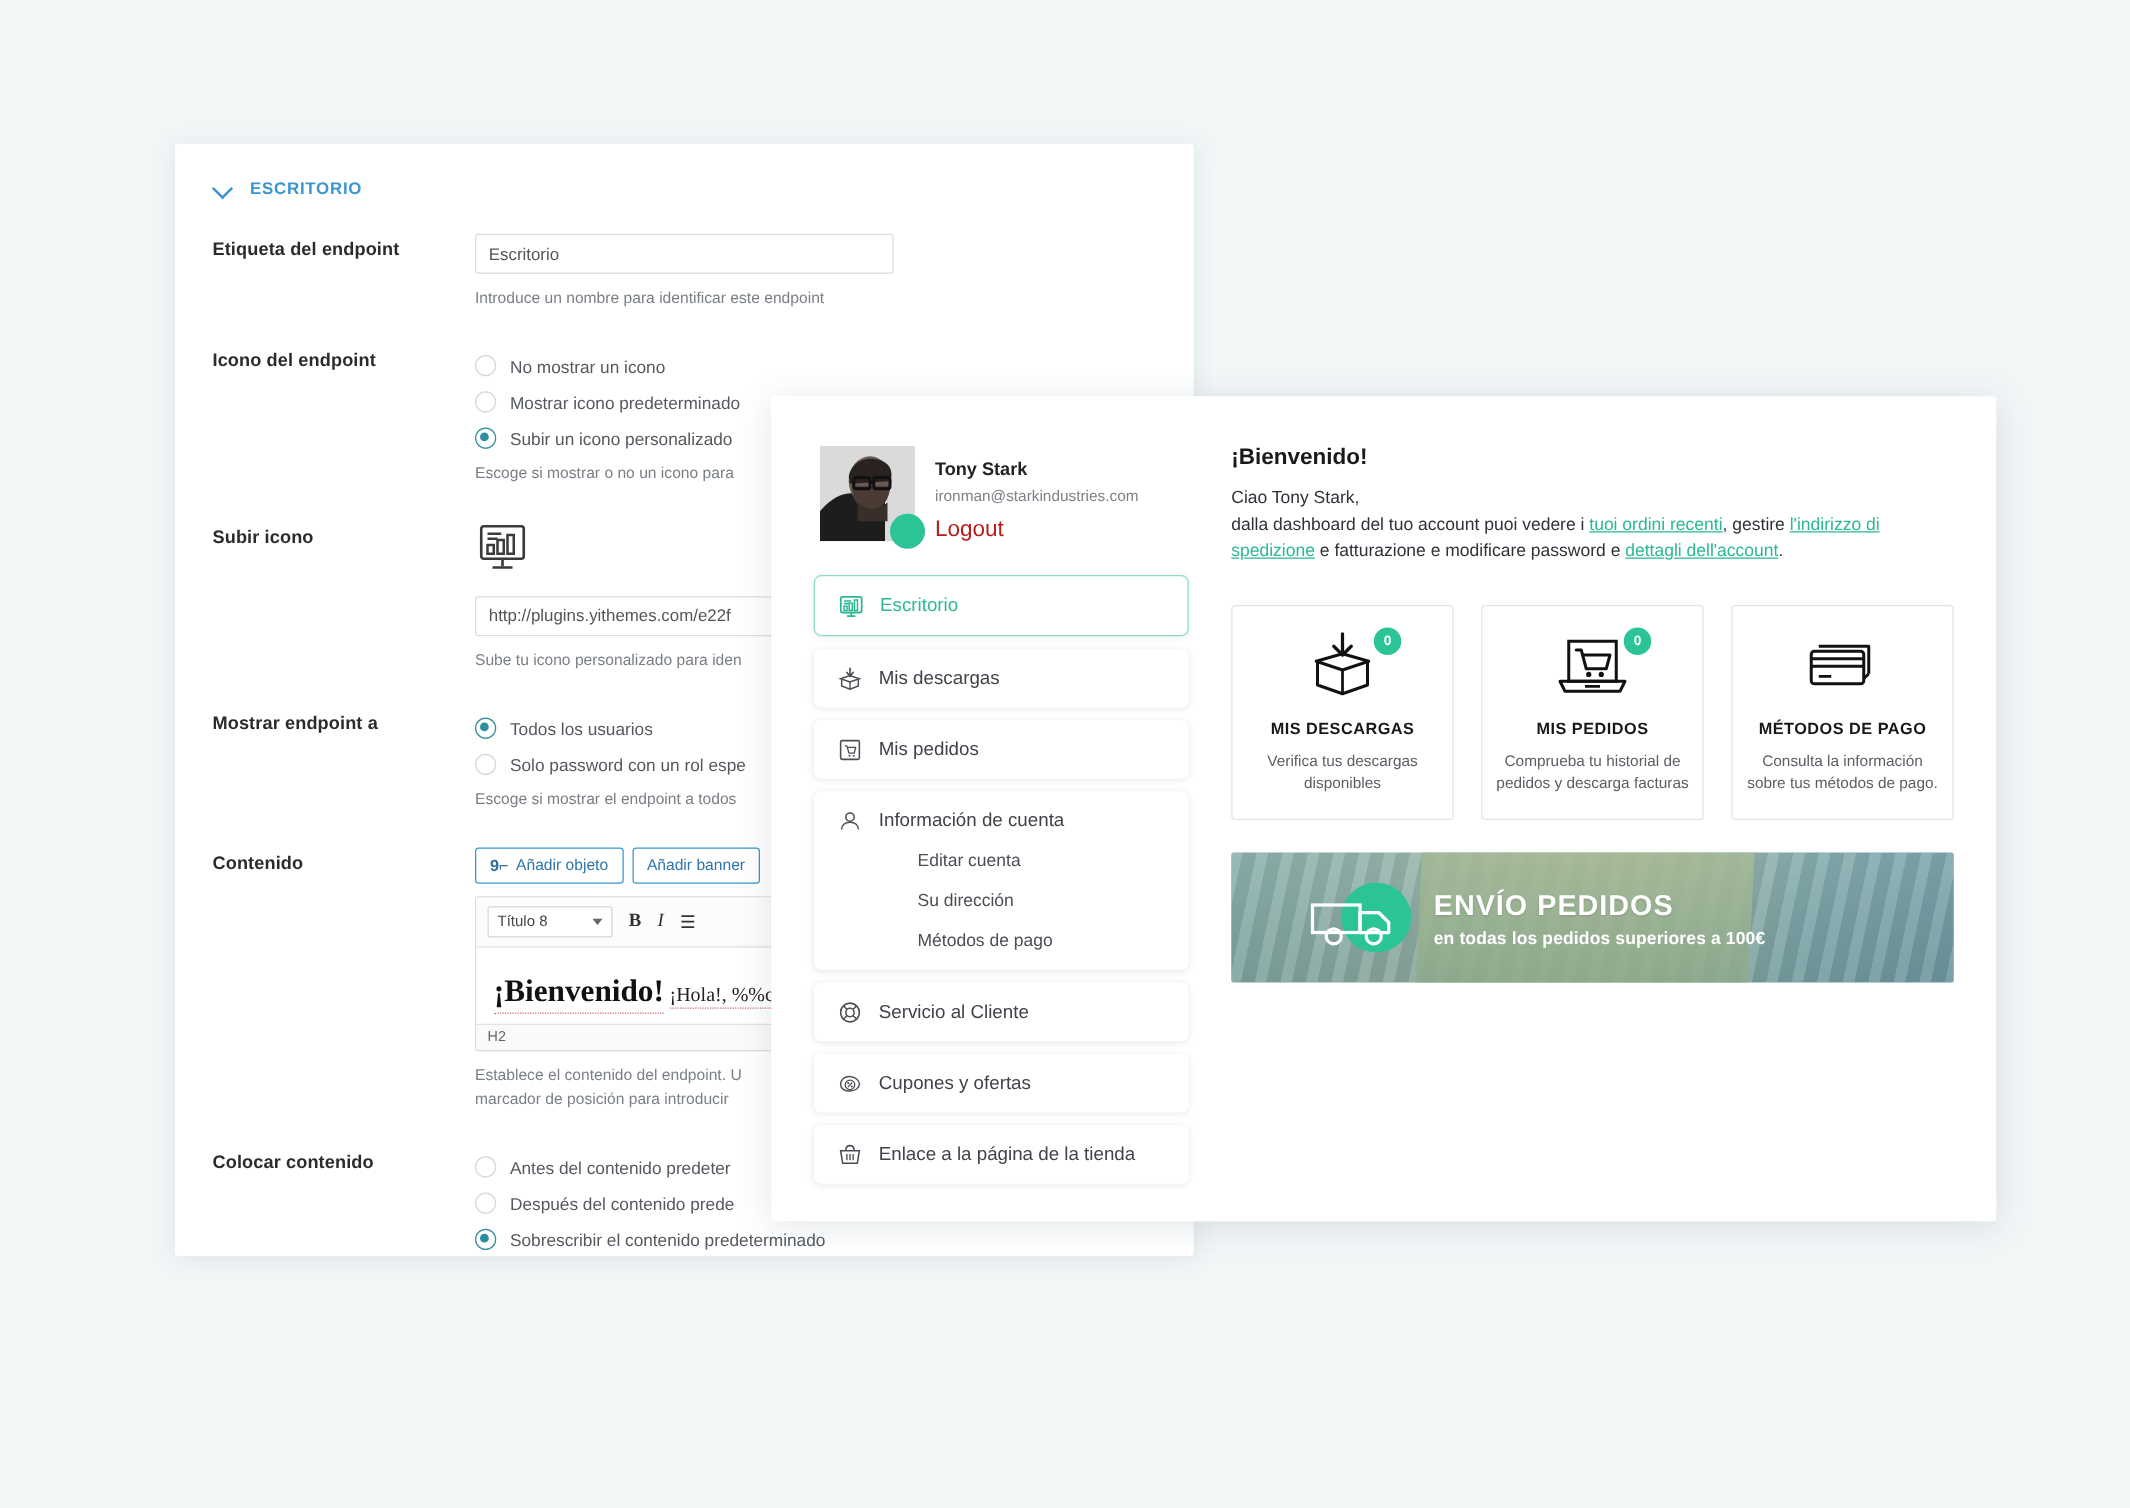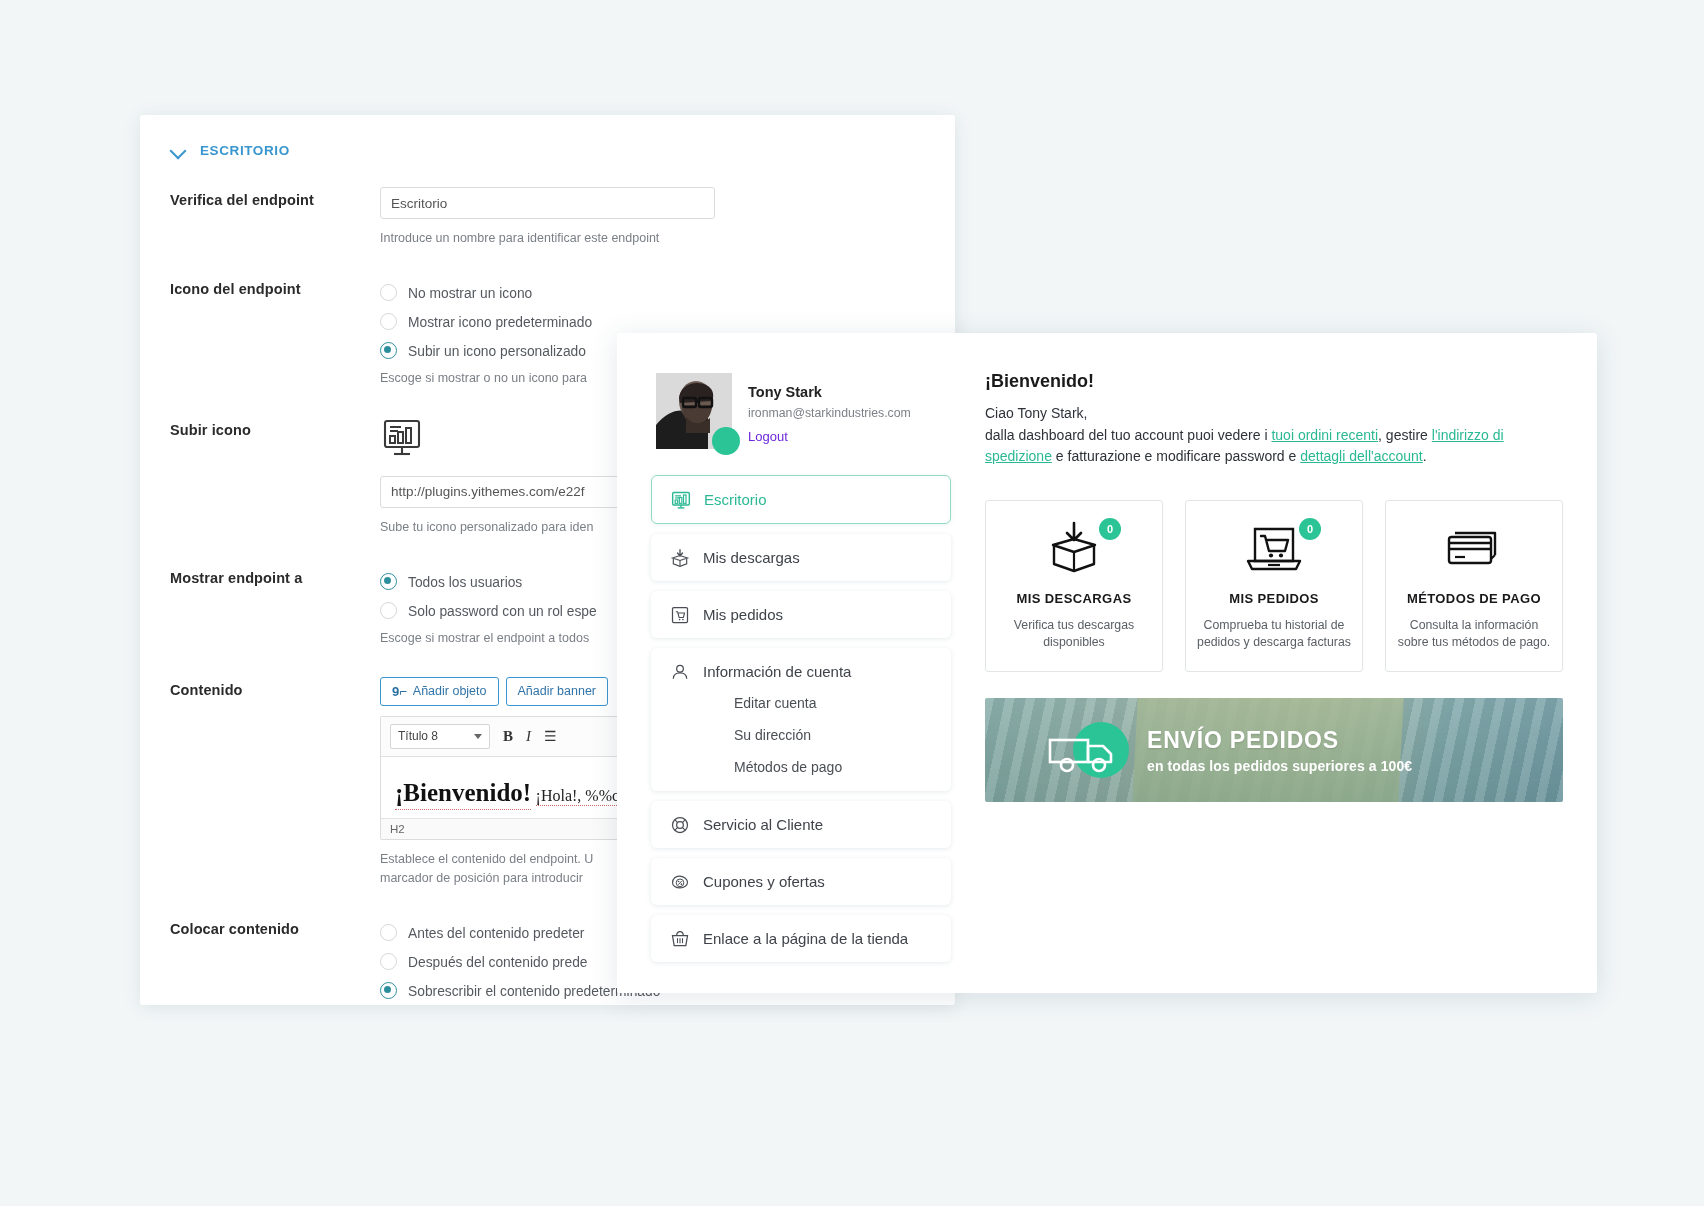--- a/index.html
+++ b/index.html
@@ -120,21 +120,21 @@
     border-bottom: 1px dotted #d06a6a; display: inline-block;
   }
   .editor-status {
     border-top: 1px solid #e3e3e3; font-size: 11.5px; color: #666;
     padding: 4px 9px; background: #fafafa;
   }
 
   
   .account-panel {
     position: absolute;
-    left: 617px; top: 333px;
+    left: 617px; top: 317px;
     width: 980px; height: 660px;
     background: #ffffff;
     border-radius: 3px;
     box-shadow: 0 4px 28px rgba(40,70,90,0.13);
     display: flex;
     padding: 32px 34px 30px 34px;
     gap: 34px;
   }
 
   .acct-side { width: 300px; flex: 0 0 300px; }
@@ -144,21 +144,21 @@
     width: 76px; height: 76px; overflow: hidden; background: #d9d9d9;
     display: block;
   }
   .avatar svg { display: block; }
   .avatar-dot {
     position: absolute; right: -8px; bottom: -6px;
     width: 28px; height: 28px; border-radius: 50%; background: #2bc496;
   }
   .user-name { font-size: 14.5px; font-weight: bold; color: #222; margin-top: 11px; }
   .user-mail { font-size: 12.3px; color: #7d8288; margin-top: 6px; }
-  .user-logout { font-size: 13px; color: #6d28d9; margin-top: 9px; cursor: pointer; }
+  .user-logout { font-size: 18px; color: #b91c1c; margin-top: 9px; cursor: pointer; }
 
   .nav-list { margin-top: 26px; display: flex; flex-direction: column; gap: 10px; }
   .nav-card {
     background: #fff; border-radius: 6px;
     box-shadow: 0 1px 5px rgba(30,60,80,0.11);
     padding: 0;
   }
   .nav-card.active { border: 1px solid #8fdcc4; box-shadow: 0 1px 5px rgba(30,60,80,0.07); }
   .nav-item {
     display: flex; align-items: center; gap: 13px;
@@ -243,21 +243,21 @@
 
   <div class="admin-panel">
     <div class="admin-inner">
 
       <div class="panel-head">
         <span class="chev"></span>
         <span class="panel-head-title">ESCRITORIO</span>
       </div>
 
       <div class="field-row">
-        <div class="field-label">Verifica del endpoint</div>
+        <div class="field-label">Etiqueta del endpoint</div>
         <div class="field-body">
           <input class="text-input" type="text" value="Escritorio" style="">
           <div class="help">Introduce un nombre para identificar este endpoint</div>
         </div>
       </div>
 
       <div class="field-row">
         <div class="field-label">Icono del endpoint</div>
         <div class="field-body">
           <div class="radio-line">

